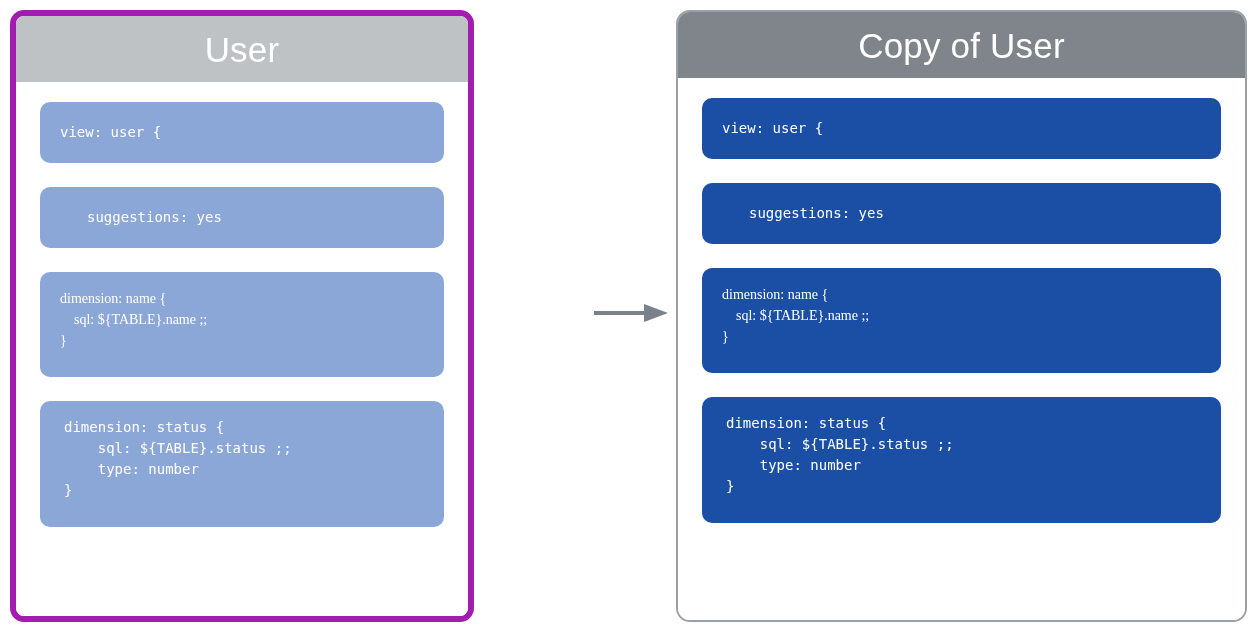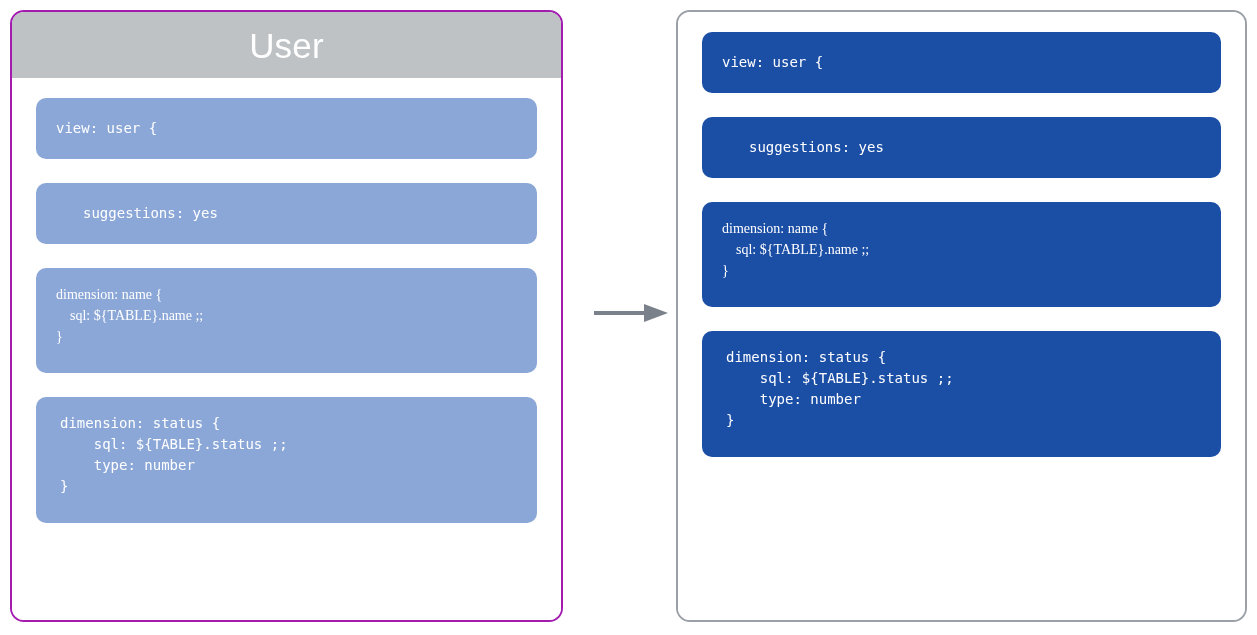--- a/index.html
+++ b/index.html
@@ -28,22 +28,22 @@
     height: 612px;
     box-sizing: border-box;
     border-radius: 14px;
     background: #ffffff;
     overflow: hidden;
     display: flex;
     flex-direction: column;
   }
   .panel-source {
     left: 10px;
-    width: 553px;
-    border: 2px solid #a21caf;
+    width: 464px;
+    border: 6px solid #a21caf;
   }
   .panel-copy {
     left: 676px;
     width: 571px;
     border: 2px solid #9aa0a6;
   }
 
   .panel-header {
     height: 66px;
     flex: 0 0 66px;
@@ -118,20 +118,21 @@
 }</div>
     </div>
   </div>
 
   <svg class="arrow" viewBox="0 0 78 26">
     <line x1="2" y1="13" x2="54" y2="13" stroke="#7b818a" stroke-width="4"></line>
     <polygon points="52,4 76,13 52,22" fill="#7b818a"></polygon>
   </svg>
 
   <div class="panel panel-copy">
+    <div class="panel-header">Copy of User</div>
     <div class="panel-body">
       <div class="code-block b1">view: user {</div>
       <div class="code-block b2">suggestions: yes</div>
       <div class="code-block b3">dimension: name {
     sql: ${TABLE}.name ;;
 }</div>
       <div class="code-block b4">dimension: status {
     sql: ${TABLE}.status ;;
     type: number
 }</div>

